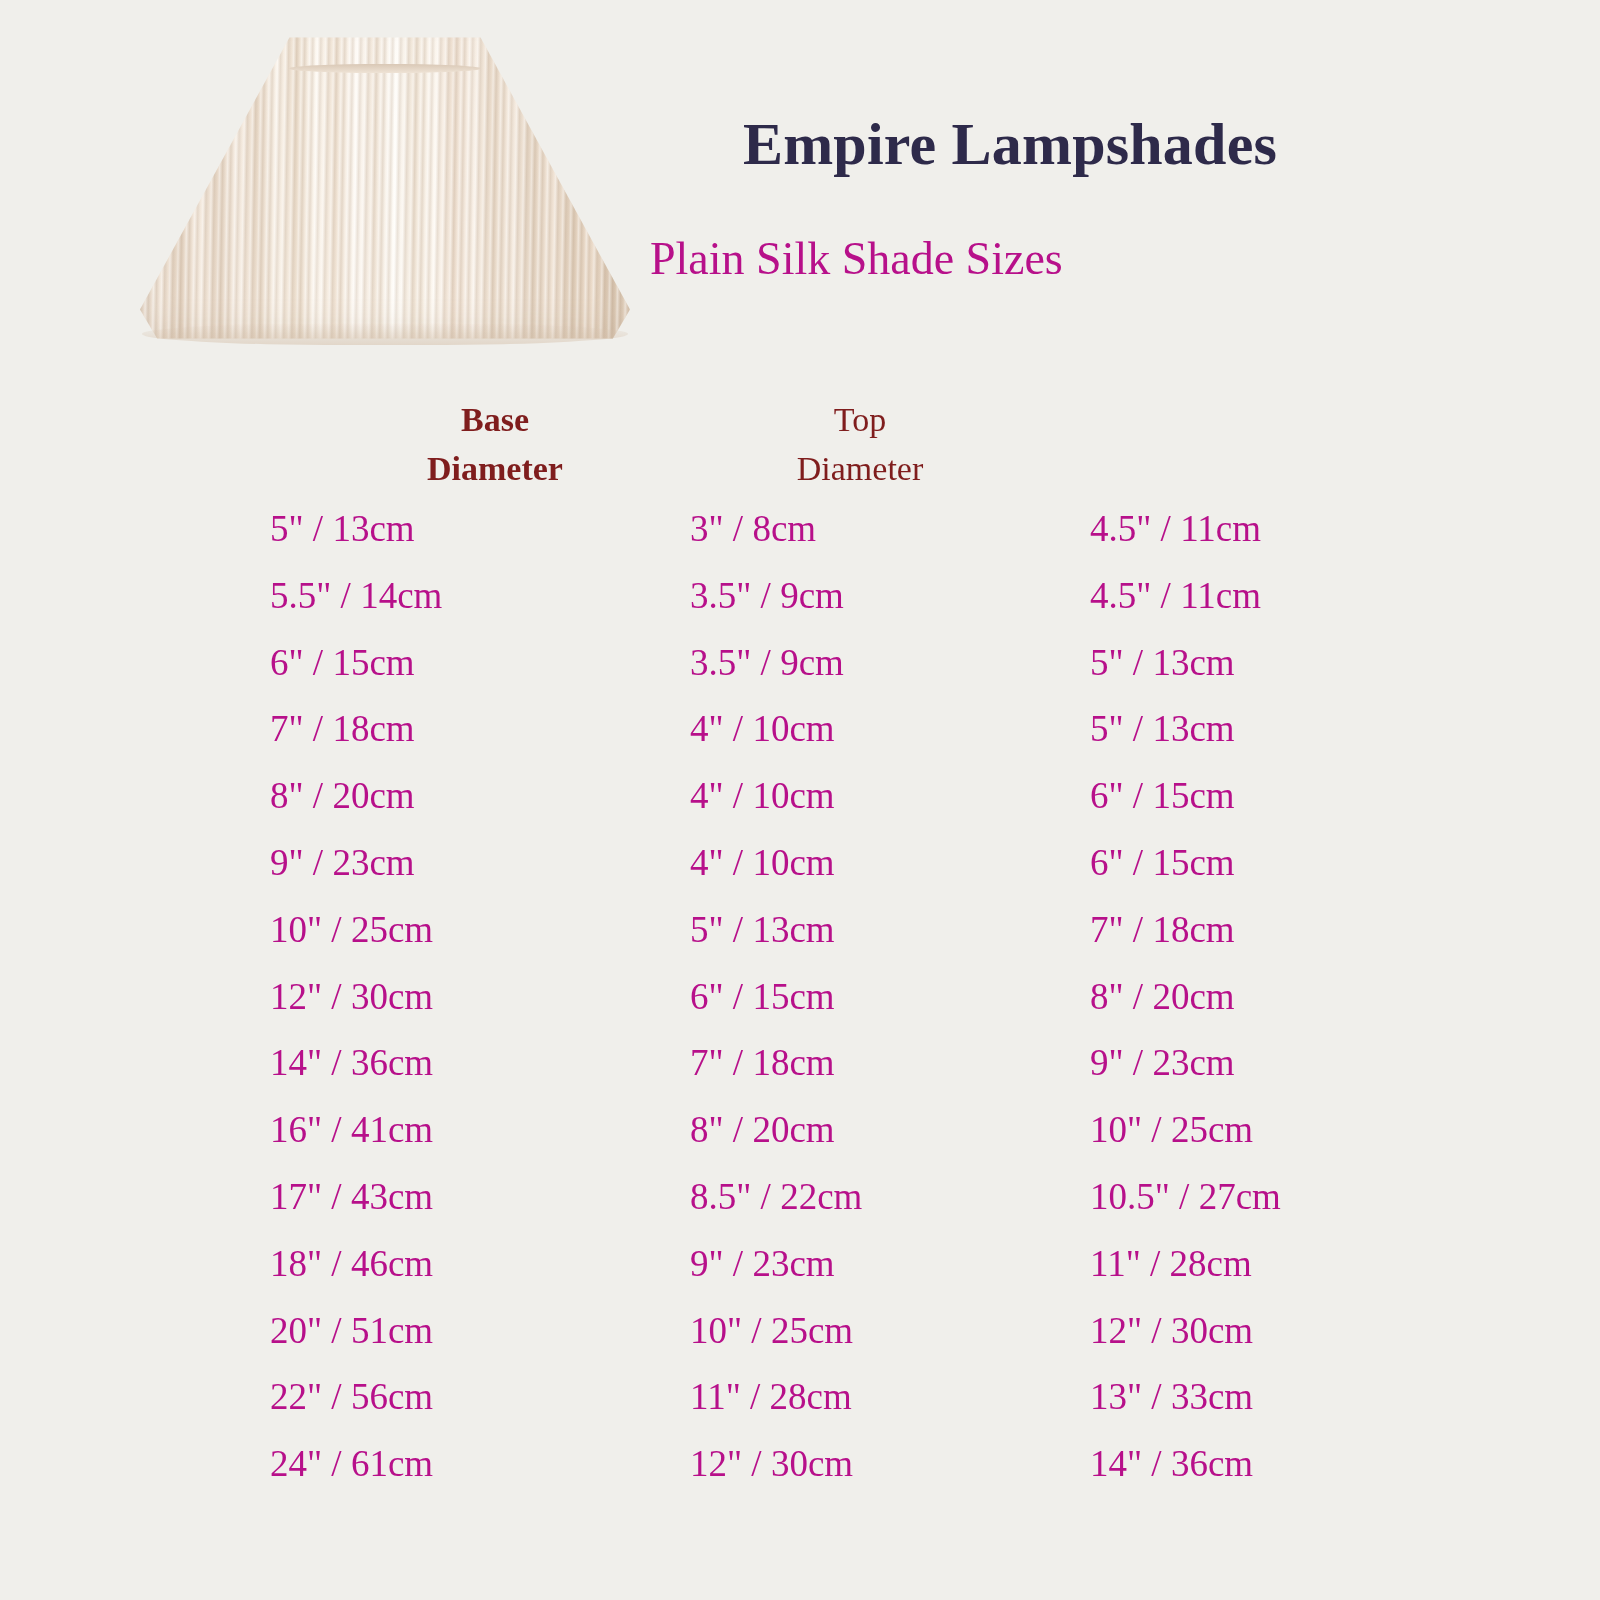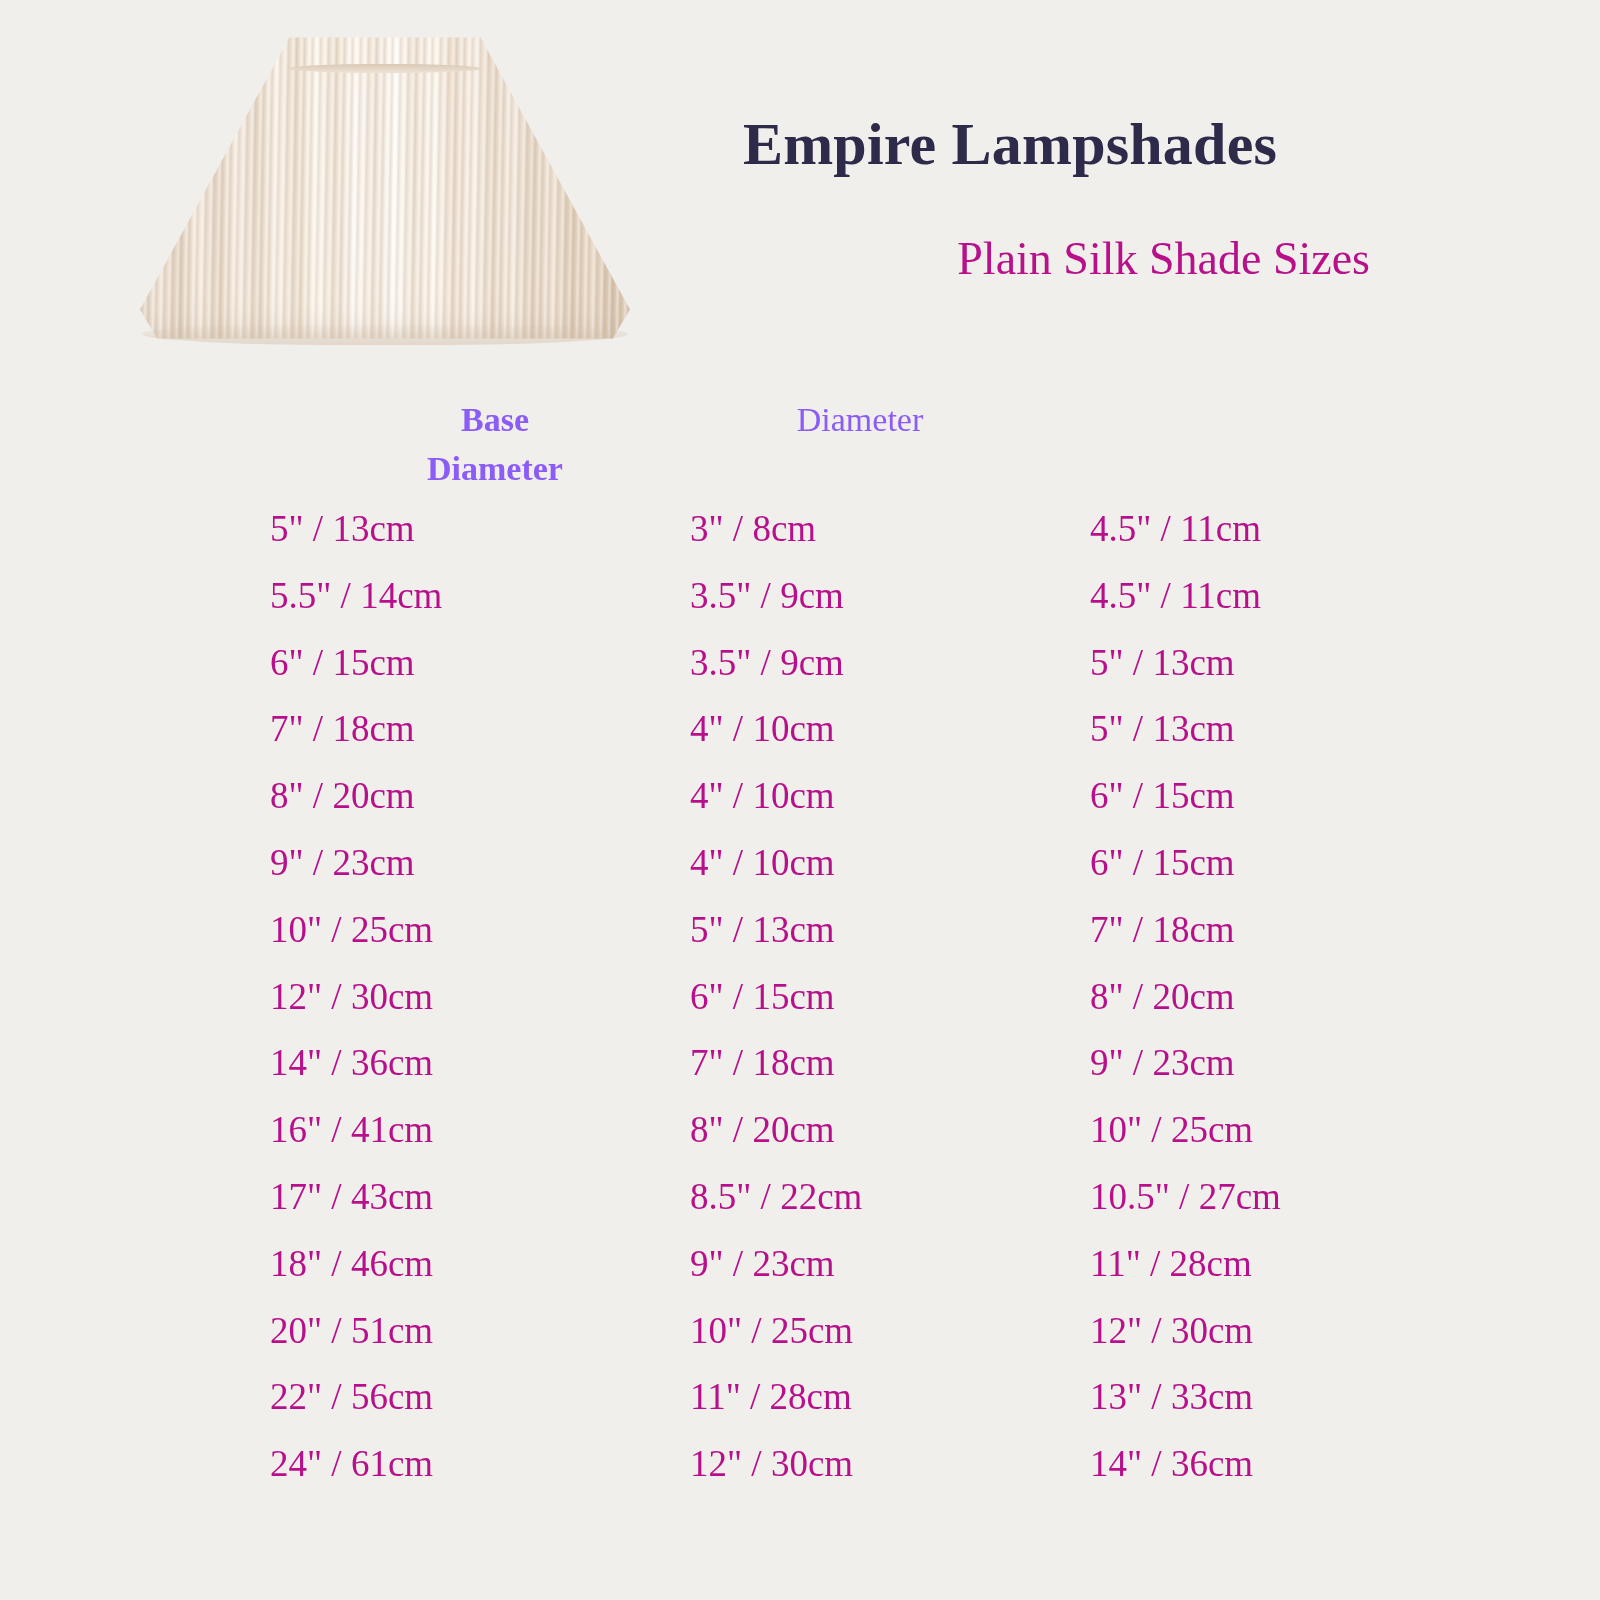--- a/index.html
+++ b/index.html
@@ -89,40 +89,40 @@
     font-size: 60px;
     font-weight: bold;
     color: #2e2a4a;
     letter-spacing: 0.2px;
   }
   .subtitle {
     position: absolute;
     left: 650px;
     top: 232px;
     width: 720px;
-    text-align: right;
+    text-align: left;
     font-size: 46px;
     color: #b7108a;
   }
 
   
   .table {
     position: absolute;
     left: 230px;
     top: 395px;
     width: 1180px;
   }
 
   .head-cell {
     position: absolute;
     top: 0;
     text-align: center;
     font-size: 34px;
     font-weight: bold;
-    color: #8b5cf6;
+    color: #7f1d1d;
     line-height: 1.45;
   }
   .head-base  { left: 100px;  width: 330px; }
   .head-top   { left: 480px;  width: 300px; }
   .head-slope { left: 880px;  width: 300px; }
 
   .head-top .hl1, .head-top .hl2,
   .head-slope .hl1, .head-slope .hl2 { font-weight: normal; }
 
   .data-rows {
@@ -161,20 +161,21 @@
   <div class="subtitle">Plain Silk Shade Sizes</div>
 
   <div class="table">
 
     <div class="head-cell head-base">
       <div class="hl1">Base</div>
       <div class="hl2">Diameter</div>
     </div>
 
     <div class="head-cell head-top">
+      <div class="hl1">Top</div>
       <div class="hl2">Diameter</div>
     </div>
 
     <div class="head-cell head-slope">
     </div>
 
     <div class="data-rows" id="data-rows">
         <div class="data-row">
           <div class="cell cell-base">5" / 13cm</div>
           <div class="cell cell-top">3" / 8cm</div>

